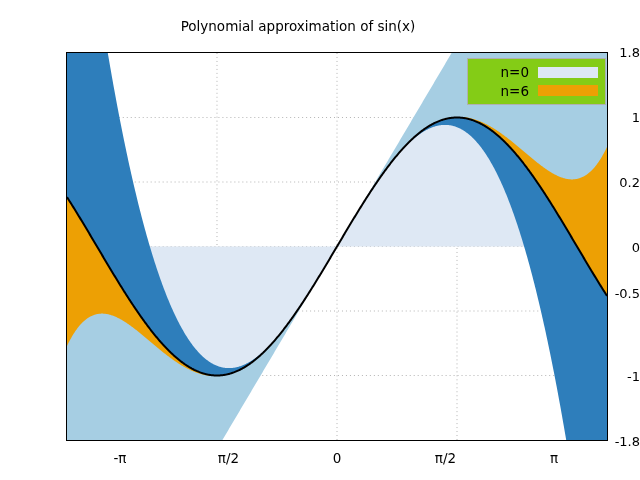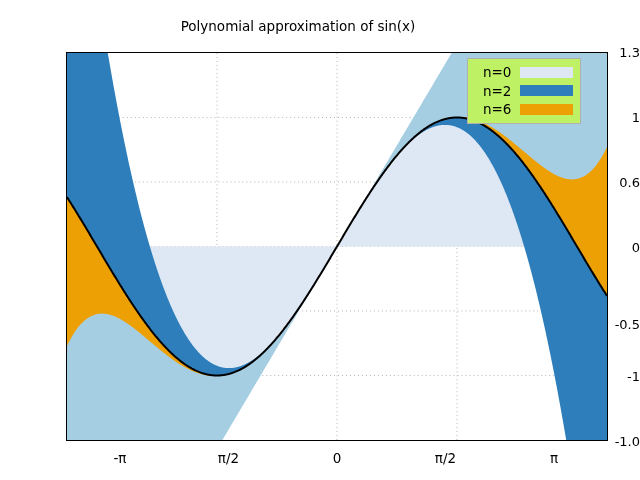--- a/index.html
+++ b/index.html
@@ -32,22 +32,22 @@
     transform:translateY(-50%);
   }
   .xtick-label{
     position:absolute;top:450px;
     text-align:center;font-size:13.5px;color:#000;
     transform:translateX(-50%);
   }
 
   #legend{
     position:absolute;left:467px;top:58px;
-    width:114px;
-    background:#bef264;
+    width:139px;
+    background:#84cc16;
     border:1px solid #b0b0b0;
     padding:4px 7px 4px 15px;
     box-sizing:border-box;
   }
   .legend-row{
     display:flex;align-items:center;justify-content:flex-end;
     height:18.6px;
   }
   .legend-label{
     font-size:13.5px;color:#000;
@@ -61,27 +61,27 @@
   }
   .legend-line i{display:block;width:60px;height:2.2px;background:#000;}
 </style>
 </head>
 <body>
 
 <div id="figure">
 
   <div id="chart-title">Polynomial approximation of sin(x)</div>
 
-  <div class="ytick-label" style="top:52px;">1.3</div>
+  <div class="ytick-label" style="top:52px;">1.8</div>
   <div class="ytick-label" style="top:116.8px;">1</div>
-  <div class="ytick-label" style="top:181.7px;">0.6</div>
+  <div class="ytick-label" style="top:181.7px;">0.2</div>
   <div class="ytick-label" style="top:246.5px;">0</div>
-  <div class="ytick-label" style="top:324px;text-align:right;">-0.5</div>
+  <div class="ytick-label" style="top:293px;text-align:right;">-0.5</div>
   <div class="ytick-label" style="top:376.2px;">-1</div>
-  <div class="ytick-label" style="top:441px;">-1.0</div>
+  <div class="ytick-label" style="top:441px;">-1.8</div>
 
   <div class="xtick-label" style="left:120.0px;">-π</div>
   <div class="xtick-label" style="left:228.5px;">π/2</div>
   <div class="xtick-label" style="left:337.0px;">0</div>
   <div class="xtick-label" style="left:445.5px;">π/2</div>
   <div class="xtick-label" style="left:554.0px;">π</div>
 
   <div id="plot-frame">
     <svg id="plot-svg" viewBox="0 0 542 389" preserveAspectRatio="none">
         <line x1="0" y1="64.83333333333331" x2="542" y2="64.83333333333331" stroke="#b3b3b3" stroke-width="1" stroke-dasharray="1,3"></line>
@@ -101,22 +101,18 @@
         <path d="M0.00 144.89L0.60 145.83L1.20 146.78L1.81 147.73L2.41 148.68L3.01 149.63L3.61 150.59L4.22 151.55L4.82 152.51L5.42 153.47L6.02 154.44L6.62 155.41L7.23 156.38L7.83 157.36L8.43 158.34L9.03 159.31L9.64 160.30L10.24 161.28L10.84 162.26L11.44 163.25L12.04 164.24L12.65 165.23L13.25 166.23L13.85 167.22L14.45 168.22L15.06 169.21L15.66 170.21L16.26 171.21L16.86 172.22L17.46 173.22L18.07 174.23L18.67 175.23L19.27 176.24L19.87 177.25L20.48 178.26L21.08 179.27L21.68 180.28L22.28 181.29L22.88 182.31L23.49 183.32L24.09 184.34L24.69 185.35L25.29 186.37L25.90 187.39L26.50 188.40L27.10 189.42L27.70 190.44L28.30 191.46L28.91 192.47L29.51 193.49L30.11 194.51L30.71 195.53L31.32 196.55L31.92 197.57L32.52 198.58L33.12 199.60L33.72 200.62L34.33 201.64L34.93 202.65L35.53 203.67L36.13 204.68L36.74 205.70L37.34 206.71L37.94 207.73L38.54 208.74L39.14 209.75L39.75 210.76L40.35 211.77L40.95 212.78L41.55 213.79L42.16 214.79L42.76 215.80L43.36 216.80L43.96 217.81L44.56 218.81L45.17 219.81L45.77 220.80L46.37 221.80L46.97 222.80L47.58 223.79L48.18 224.78L48.78 225.77L49.38 226.76L49.98 227.74L50.59 228.72L51.19 229.71L51.79 230.69L52.39 231.66L53.00 232.64L53.60 233.61L54.20 234.58L54.80 235.55L55.40 236.51L56.01 237.47L56.61 238.43L57.21 239.39L57.81 240.34L58.42 241.29L59.02 242.24L59.62 243.19L60.22 244.13L60.82 245.07L61.43 246.01L62.03 246.94L62.63 247.87L63.23 248.79L63.84 249.72L64.44 250.64L65.04 251.55L65.64 252.47L66.24 253.38L66.85 254.28L67.45 255.18L68.05 256.08L68.65 256.98L69.26 257.87L69.86 258.75L70.46 259.63L71.06 260.51L71.66 261.39L72.27 262.26L72.87 263.12L73.47 263.99L74.07 264.84L74.68 265.70L75.28 266.55L75.88 267.39L76.48 268.23L77.08 269.07L77.69 269.90L78.29 270.72L78.89 271.54L79.49 272.36L80.10 273.17L80.70 273.98L81.30 274.78L81.90 275.58L82.50 276.37L83.11 277.16L83.71 277.94L84.31 278.72L84.91 279.49L85.52 280.26L86.12 281.02L86.72 281.77L87.32 282.52L87.92 283.27L88.53 284.01L89.13 284.74L89.73 285.47L90.33 286.19L90.94 286.91L91.54 287.62L92.14 288.33L92.74 289.03L93.34 289.72L93.95 290.41L94.55 291.09L95.15 291.77L95.75 292.44L96.36 293.10L96.96 293.76L97.56 294.41L98.16 295.06L98.76 295.70L99.37 296.33L99.97 296.96L100.57 297.58L101.17 298.20L101.78 298.81L102.38 299.41L102.98 300.00L103.58 300.59L104.18 301.17L104.79 301.75L105.39 302.32L105.99 302.88L106.59 303.44L107.20 303.99L107.80 304.53L108.40 305.06L109.00 305.59L109.60 306.11L110.21 306.63L110.81 307.14L111.41 307.64L112.01 308.13L112.62 308.62L113.22 309.10L113.82 309.57L114.42 310.04L115.02 310.50L115.63 310.95L116.23 311.39L116.83 311.83L117.43 312.26L118.04 312.68L118.64 313.10L119.24 313.50L119.84 313.91L120.44 314.30L121.05 314.68L121.65 315.06L122.25 315.43L122.85 315.80L123.46 316.15L124.06 316.50L124.66 316.84L125.26 317.18L125.86 317.50L126.47 317.82L127.07 318.13L127.67 318.44L128.27 318.73L128.88 319.02L129.48 319.30L130.08 319.57L130.68 319.84L131.28 320.09L131.89 320.34L132.49 320.59L133.09 320.82L133.69 321.05L134.30 321.26L134.90 321.47L135.50 321.68L136.10 321.87L136.70 322.06L137.31 322.24L137.91 322.41L138.51 322.57L139.11 322.73L139.72 322.87L140.32 323.01L140.92 323.14L141.52 323.27L142.12 323.38L142.73 323.49L143.33 323.59L143.93 323.68L144.53 323.77L145.14 323.84L145.74 323.91L146.34 323.97L146.94 324.02L147.54 324.07L148.15 324.10L148.75 324.13L149.35 324.15L149.95 324.16L150.56 324.17L151.16 324.16L151.76 324.15L152.36 324.13L152.96 324.10L153.57 324.07L154.17 324.02L154.77 323.97L155.37 323.91L155.98 323.84L156.58 323.77L157.18 323.68L157.78 323.59L158.38 323.49L158.99 323.38L159.59 323.27L160.19 323.14L160.79 323.01L161.40 322.87L162.00 322.72L162.60 322.57L163.20 322.41L163.80 322.24L164.41 322.06L165.01 321.87L165.61 321.67L166.21 321.47L166.82 321.26L167.42 321.04L168.02 320.82L168.62 320.58L169.22 320.34L169.83 320.09L170.43 319.83L171.03 319.57L171.63 319.30L172.24 319.02L172.84 318.73L173.44 318.43L174.04 318.13L174.64 317.82L175.25 317.50L175.85 317.17L176.45 316.84L177.05 316.50L177.66 316.15L178.26 315.79L178.86 315.43L179.46 315.06L180.06 314.68L180.67 314.29L181.27 313.90L181.87 313.50L182.47 313.09L183.08 312.68L183.68 312.25L184.28 311.82L184.88 311.39L185.48 310.94L186.09 310.49L186.69 310.03L187.29 309.57L187.89 309.09L188.50 308.61L189.10 308.13L189.70 307.63L190.30 307.13L190.90 306.62L191.51 306.11L192.11 305.59L192.71 305.06L193.31 304.52L193.92 303.98L194.52 303.43L195.12 302.87L195.72 302.31L196.32 301.74L196.93 301.17L197.53 300.58L198.13 300.00L198.73 299.40L199.34 298.80L199.94 298.19L200.54 297.58L201.14 296.95L201.74 296.33L202.35 295.69L202.95 295.05L203.55 294.41L204.15 293.76L204.76 293.10L205.36 292.43L205.96 291.76L206.56 291.09L207.16 290.40L207.77 289.72L208.37 289.02L208.97 288.32L209.57 287.62L210.18 286.90L210.78 286.19L211.38 285.46L211.98 284.73L212.58 284.00L213.19 283.26L213.79 282.52L214.39 281.77L214.99 281.01L215.60 280.25L216.20 279.48L216.80 278.71L217.40 277.93L218.00 277.15L218.61 276.36L219.21 275.57L219.81 274.77L220.41 273.97L221.02 273.16L221.62 272.35L222.22 271.54L222.82 270.71L223.42 269.89L224.03 269.06L224.63 268.22L225.23 267.38L225.83 266.54L226.44 265.69L227.04 264.83L227.64 263.98L228.24 263.12L228.84 262.25L229.45 261.38L230.05 260.50L230.65 259.63L231.25 258.74L231.86 257.86L232.46 256.97L233.06 256.07L233.66 255.17L234.26 254.27L234.87 253.37L235.47 252.46L236.07 251.54L236.67 250.63L237.28 249.71L237.88 248.78L238.48 247.86L239.08 246.93L239.68 246.00L240.29 245.06L240.89 244.12L241.49 243.18L242.09 242.23L242.70 241.28L243.30 240.33L243.90 239.38L244.50 238.42L245.10 237.46L245.71 236.50L246.31 235.54L246.91 234.57L247.51 233.60L248.12 232.63L248.72 231.65L249.32 230.67L249.92 229.70L250.52 228.71L251.13 227.73L251.73 226.75L252.33 225.76L252.93 224.77L253.54 223.78L254.14 222.79L254.74 221.79L255.34 220.79L255.94 219.80L256.55 218.80L257.15 217.80L257.75 216.79L258.35 215.79L258.96 214.78L259.56 213.78L260.16 212.77L260.76 211.76L261.36 210.75L261.97 209.74L262.57 208.73L263.17 207.72L263.77 206.70L264.38 205.69L264.98 204.67L265.58 203.66L266.18 202.64L266.78 201.63L267.39 200.61L267.99 199.59L268.59 198.57L269.19 197.55L269.80 196.54L270.40 195.52L271.00 194.50L271.60 193.48L272.20 192.46L272.81 191.45L273.41 190.43L274.01 189.41L274.61 188.39L275.22 187.37L275.82 186.36L276.42 185.34L277.02 184.33L277.62 183.31L278.23 182.30L278.83 181.28L279.43 180.27L280.03 179.26L280.64 178.25L281.24 177.24L281.84 176.23L282.44 175.22L283.04 174.22L283.65 173.21L284.25 172.21L284.85 171.20L285.45 170.20L286.06 169.20L286.66 168.21L287.26 167.21L287.86 166.21L288.46 165.22L289.07 164.23L289.67 163.24L290.27 162.25L290.87 161.27L291.48 160.29L292.08 159.30L292.68 158.33L293.28 157.35L293.88 156.37L294.49 155.40L295.09 154.43L295.69 153.46L296.29 152.50L296.90 151.54L297.50 150.58L298.10 149.62L298.70 148.67L299.30 147.72L299.91 146.77L300.51 145.82L301.11 144.88L301.71 143.94L302.32 143.00L302.92 142.07L303.52 141.14L304.12 140.22L304.72 139.29L305.33 138.37L305.93 137.46L306.53 136.54L307.13 135.63L307.74 134.73L308.34 133.83L308.94 132.93L309.54 132.03L310.14 131.14L310.75 130.26L311.35 129.37L311.95 128.50L312.55 127.62L313.16 126.75L313.76 125.88L314.36 125.02L314.96 124.17L315.56 123.31L316.17 122.46L316.77 121.62L317.37 120.78L317.97 119.94L318.58 119.11L319.18 118.29L319.78 117.46L320.38 116.65L320.98 115.84L321.59 115.03L322.19 114.23L322.79 113.43L323.39 112.64L324.00 111.85L324.60 111.07L325.20 110.29L325.80 109.52L326.40 108.75L327.01 107.99L327.61 107.23L328.21 106.48L328.81 105.74L329.42 105.00L330.02 104.27L330.62 103.54L331.22 102.81L331.82 102.10L332.43 101.38L333.03 100.68L333.63 99.98L334.23 99.28L334.84 98.60L335.44 97.91L336.04 97.24L336.64 96.57L337.24 95.90L337.85 95.24L338.45 94.59L339.05 93.95L339.65 93.31L340.26 92.67L340.86 92.05L341.46 91.42L342.06 90.81L342.66 90.20L343.27 89.60L343.87 89.00L344.47 88.42L345.07 87.83L345.68 87.26L346.28 86.69L346.88 86.13L347.48 85.57L348.08 85.02L348.69 84.48L349.29 83.94L349.89 83.41L350.49 82.89L351.10 82.38L351.70 81.87L352.30 81.37L352.90 80.87L353.50 80.39L354.11 79.91L354.71 79.43L355.31 78.97L355.91 78.51L356.52 78.06L357.12 77.61L357.72 77.18L358.32 76.75L358.92 76.32L359.53 75.91L360.13 75.50L360.73 75.10L361.33 74.71L361.94 74.32L362.54 73.94L363.14 73.57L363.74 73.21L364.34 72.85L364.95 72.50L365.55 72.16L366.15 71.83L366.75 71.50L367.36 71.18L367.96 70.87L368.56 70.57L369.16 70.27L369.76 69.98L370.37 69.70L370.97 69.43L371.57 69.17L372.17 68.91L372.78 68.66L373.38 68.42L373.98 68.18L374.58 67.96L375.18 67.74L375.79 67.53L376.39 67.33L376.99 67.13L377.59 66.94L378.20 66.76L378.80 66.59L379.40 66.43L380.00 66.28L380.60 66.13L381.21 65.99L381.81 65.86L382.41 65.73L383.01 65.62L383.62 65.51L384.22 65.41L384.82 65.32L385.42 65.23L386.02 65.16L386.63 65.09L387.23 65.03L387.83 64.98L388.43 64.93L389.04 64.90L389.64 64.87L390.24 64.85L390.84 64.84L391.44 64.83L392.05 64.84L392.65 64.85L393.25 64.87L393.85 64.90L394.46 64.93L395.06 64.98L395.66 65.03L396.26 65.09L396.86 65.16L397.47 65.23L398.07 65.32L398.67 65.41L399.27 65.51L399.88 65.62L400.48 65.73L401.08 65.86L401.68 65.99L402.28 66.13L402.89 66.27L403.49 66.43L404.09 66.59L404.69 66.76L405.30 66.94L405.90 67.13L406.50 67.32L407.10 67.53L407.70 67.74L408.31 67.95L408.91 68.18L409.51 68.41L410.11 68.66L410.72 68.91L411.32 69.16L411.92 69.43L412.52 69.70L413.12 69.98L413.73 70.27L414.33 70.56L414.93 70.87L415.53 71.18L416.14 71.50L416.74 71.82L417.34 72.16L417.94 72.50L418.54 72.85L419.15 73.20L419.75 73.57L420.35 73.94L420.95 74.32L421.56 74.70L422.16 75.09L422.76 75.50L423.36 75.90L423.96 76.32L424.57 76.74L425.17 77.17L425.77 77.61L426.37 78.05L426.98 78.50L427.58 78.96L428.18 79.43L428.78 79.90L429.38 80.38L429.99 80.87L430.59 81.36L431.19 81.86L431.79 82.37L432.40 82.89L433.00 83.41L433.60 83.94L434.20 84.47L434.80 85.01L435.41 85.56L436.01 86.12L436.61 86.68L437.21 87.25L437.82 87.83L438.42 88.41L439.02 89.00L439.62 89.59L440.22 90.19L440.83 90.80L441.43 91.42L442.03 92.04L442.63 92.67L443.24 93.30L443.84 93.94L444.44 94.59L445.04 95.24L445.64 95.90L446.25 96.56L446.85 97.23L447.45 97.91L448.05 98.59L448.66 99.28L449.26 99.97L449.86 100.67L450.46 101.38L451.06 102.09L451.67 102.81L452.27 103.53L452.87 104.26L453.47 104.99L454.08 105.73L454.68 106.48L455.28 107.23L455.88 107.98L456.48 108.74L457.09 109.51L457.69 110.28L458.29 111.06L458.89 111.84L459.50 112.63L460.10 113.42L460.70 114.22L461.30 115.02L461.90 115.83L462.51 116.64L463.11 117.46L463.71 118.28L464.31 119.10L464.92 119.93L465.52 120.77L466.12 121.61L466.72 122.45L467.32 123.30L467.93 124.16L468.53 125.01L469.13 125.88L469.73 126.74L470.34 127.61L470.94 128.49L471.54 129.37L472.14 130.25L472.74 131.13L473.35 132.02L473.95 132.92L474.55 133.82L475.15 134.72L475.76 135.62L476.36 136.53L476.96 137.45L477.56 138.36L478.16 139.28L478.77 140.21L479.37 141.13L479.97 142.06L480.57 142.99L481.18 143.93L481.78 144.87L482.38 145.81L482.98 146.76L483.58 147.71L484.19 148.66L484.79 149.61L485.39 150.57L485.99 151.53L486.60 152.49L487.20 153.45L487.80 154.42L488.40 155.39L489.00 156.36L489.61 157.34L490.21 158.31L490.81 159.29L491.41 160.28L492.02 161.26L492.62 162.24L493.22 163.23L493.82 164.22L494.42 165.21L495.03 166.20L495.63 167.20L496.23 168.20L496.83 169.19L497.44 170.19L498.04 171.19L498.64 172.20L499.24 173.20L499.84 174.21L500.45 175.21L501.05 176.22L501.65 177.23L502.25 178.24L502.86 179.25L503.46 180.26L504.06 181.27L504.66 182.29L505.26 183.30L505.87 184.32L506.47 185.33L507.07 186.35L507.67 187.36L508.28 188.38L508.88 189.40L509.48 190.42L510.08 191.43L510.68 192.45L511.29 193.47L511.89 194.49L512.49 195.51L513.09 196.53L513.70 197.54L514.30 198.56L514.90 199.58L515.50 200.60L516.10 201.61L516.71 202.63L517.31 203.65L517.91 204.66L518.51 205.68L519.12 206.69L519.72 207.71L520.32 208.72L520.92 209.73L521.52 210.74L522.13 211.75L522.73 212.76L523.33 213.77L523.93 214.77L524.54 215.78L525.14 216.78L525.74 217.79L526.34 218.79L526.94 219.79L527.55 220.78L528.15 221.78L528.75 222.77L529.35 223.77L529.96 224.76L530.56 225.75L531.16 226.74L531.76 227.72L532.36 228.70L532.97 229.69L533.57 230.66L534.17 231.64L534.77 232.62L535.38 233.59L535.98 234.56L536.58 235.53L537.18 236.49L537.78 237.45L538.39 238.41L538.99 239.37L539.59 240.32L540.19 241.27L540.80 242.22L541.40 243.17L542.00 244.11" fill="none" stroke="#000000" stroke-width="2" stroke-linejoin="round"></path>
       </svg>
   </div>
 
   <div id="legend">
     <div class="legend-row">
       <span class="legend-label">n=0</span>
       <span class="legend-swatch" style="background:#dee8f4;"></span>
     </div>
     <div class="legend-row">
-      <span class="legend-label">n=2</span>
-      <span class="legend-swatch" style="background:#2e7ebb;"></span>
-    </div>
-    <div class="legend-row">
       <span class="legend-label">n=6</span>
       <span class="legend-swatch" style="background:#eda004;"></span>
     </div>
   </div>
 
 </div>
 
 </body></html>

